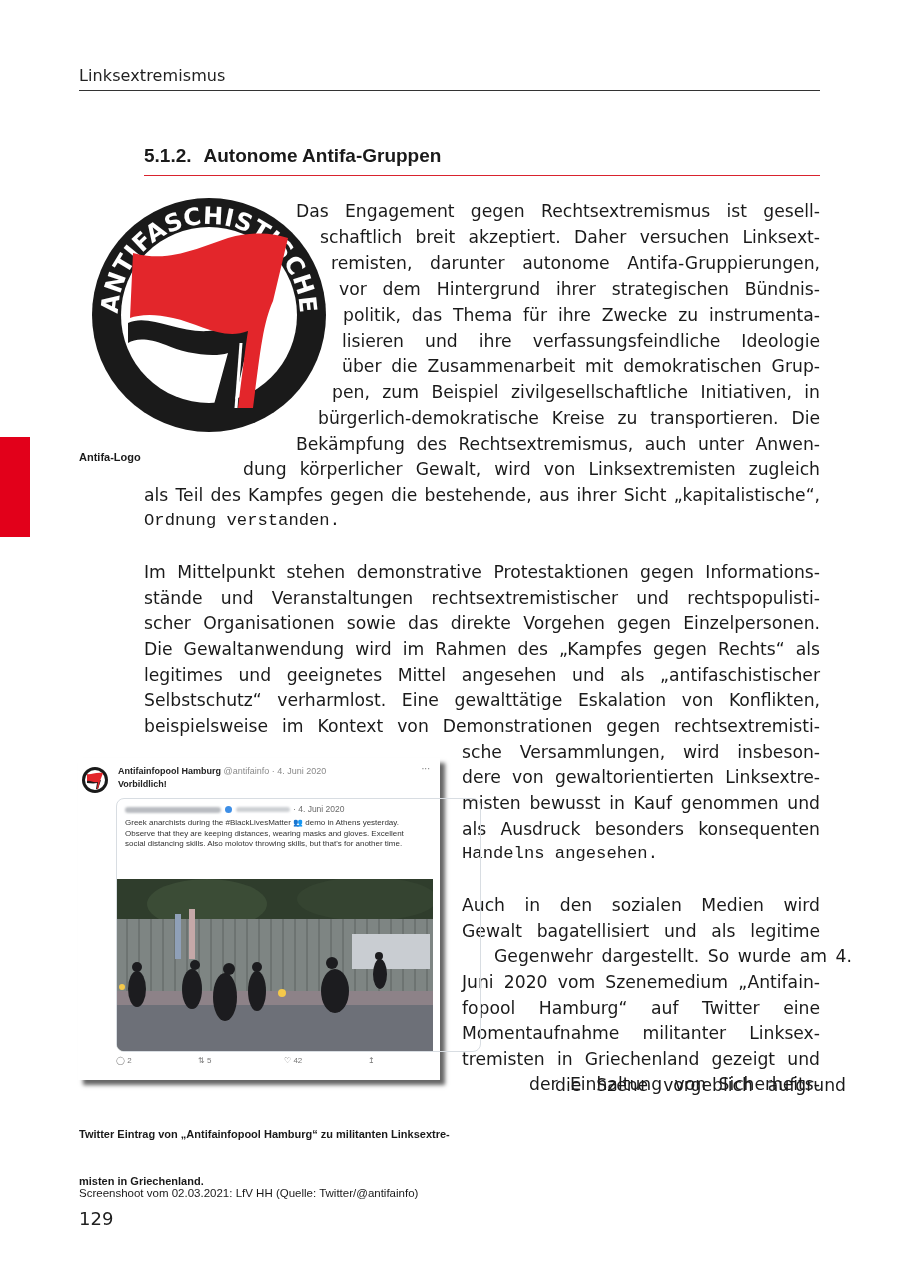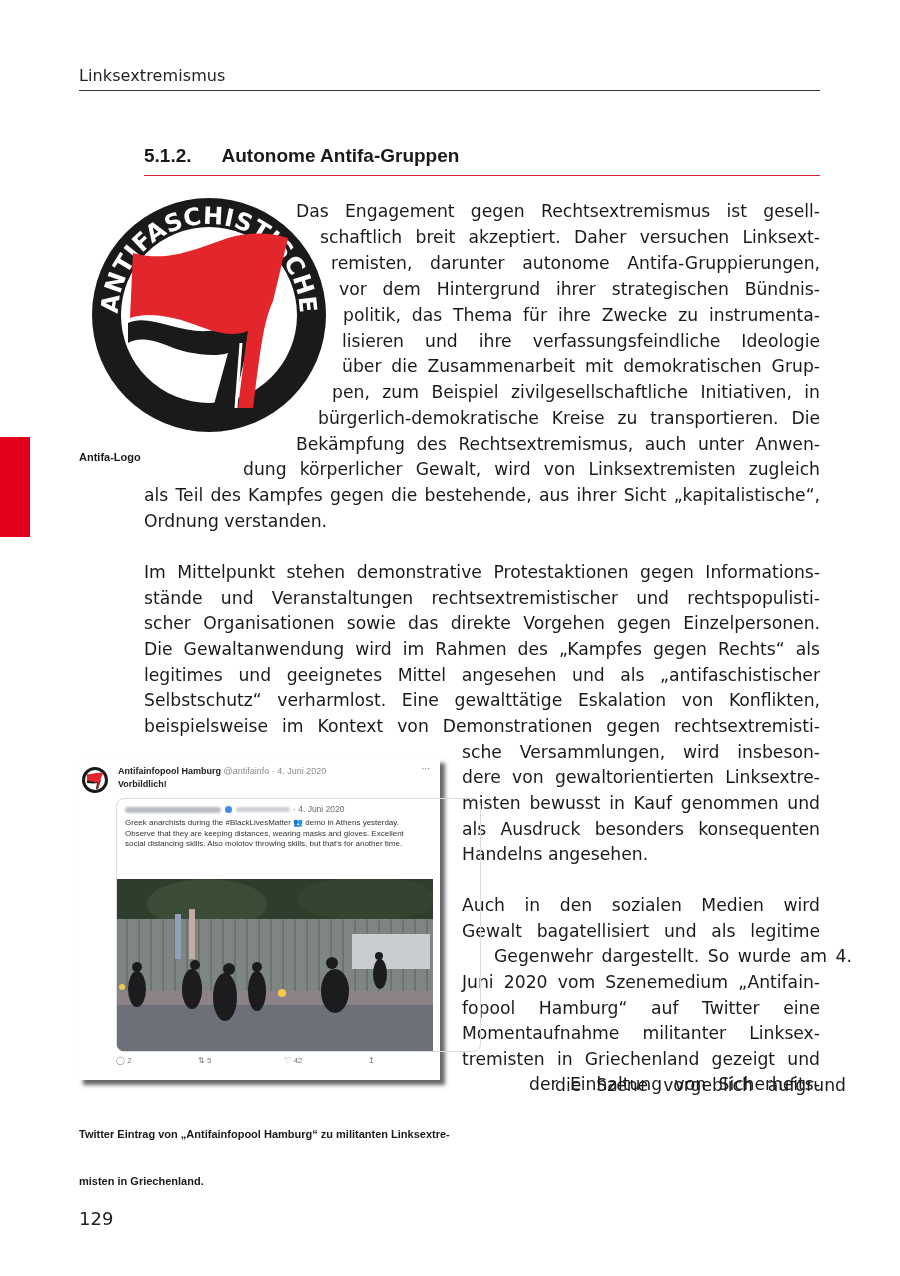--- a/index.html
+++ b/index.html
@@ -4,28 +4,28 @@
 <style>
   html, body { margin: 0; padding: 0; background: #ffffff; }
   body { width: 900px; height: 1276px; position: relative; overflow: hidden; font-family: "DejaVu Sans", sans-serif; color: #1a1a1a; }
 
   .running-head { position: absolute; left: 79px; top: 66px; width: 741px; font-size: 16px; color: #222; letter-spacing: 0.1px; }
   .running-rule { position: absolute; left: 79px; top: 90px; width: 741px; height: 1px; background: #333; }
 
   .side-tab { position: absolute; left: 0; top: 437px; width: 30px; height: 100px; background: #e2001a; }
 
   .section-title { position: absolute; left: 144px; top: 145px; font-size: 19px; font-weight: bold; color: #1a1a1a; font-family: "Liberation Sans", sans-serif; }
-  .section-title .num { margin-right: 30px; }
+  .section-title .num { margin-right: 12px; }
   .section-rule { position: absolute; left: 144px; top: 175px; width: 676px; height: 1px; background: #d9232e; }
 
   .logo-wrap { position: absolute; left: 88px; top: 193px; width: 242px; height: 245px; }
   .logo-caption { position: absolute; left: 79px; top: 451px; font-size: 11px; font-weight: bold; font-family: "Liberation Sans", sans-serif; }
 
   .line { position: absolute; font-size: 17.2px; line-height: 26px; white-space: nowrap; text-align: justify; text-align-last: justify; color: #1a1a1a; }
-  .line.last { text-align-last: left; }
+  .line.last { text-align-last: left; font-family: Liberation Mono, monospace; }
 
   .tweet-shot { position: absolute; left: 78px; top: 758px; width: 362px; height: 322px; background: #fff; box-shadow: 5px 5px 4px #666; }
   .tw-avatar { position: absolute; left: 3px; top: 8px; width: 28px; height: 28px; }
   .tw-name { position: absolute; left: 40px; top: 8px; font-size: 9px; font-weight: bold; font-family: "Liberation Sans", sans-serif; color: #222; }
   .tw-handle { font-weight: normal; color: #8a8a8a; }
   .tw-text { position: absolute; left: 40px; top: 21px; font-size: 9px; font-weight: bold; font-family: "Liberation Sans", sans-serif; color: #222; }
   .tw-more { position: absolute; right: 10px; top: 6px; font-size: 9px; color: #777; }
   .tw-quote { position: absolute; left: 38px; top: 40px; width: 316px; height: 252px; border: 1px solid #d8dde2; border-radius: 8px; overflow: hidden; padding-left: 47px; }
   .q-head { position: absolute; left: 8px; top: 5px; font-size: 8.5px; color: #6b6b6b; font-family: "Liberation Sans", sans-serif; }
   .q-blur { display: inline-block; width: 96px; height: 6px; background: #b9bcc1; border-radius: 3px; vertical-align: middle; filter: blur(1px); margin-right: 4px; }
@@ -202,15 +202,16 @@
     <span class="tw-act" style="left:0px;">◯ <span>2</span></span>
     <span class="tw-act" style="left:82px;">⇅ <span>5</span></span>
     <span class="tw-act" style="left:168px;">♡ <span>42</span></span>
     <span class="tw-act" style="left:252px;">↥</span>
   </div>
 </div>
 
 <div class="fig-caption">
   <div class="bold">Twitter Eintrag von „Antifainfopool Hamburg“ zu militanten Linksextre-</div>
   <div class="bold">misten in Griechenland.</div>
+  <div class="src">Screenshoot vom 02.03.2021: LfV HH (Quelle: Twitter/@antifainfo)</div>
 </div>
 
 <div class="page-number">129</div>
 
 </body></html>

